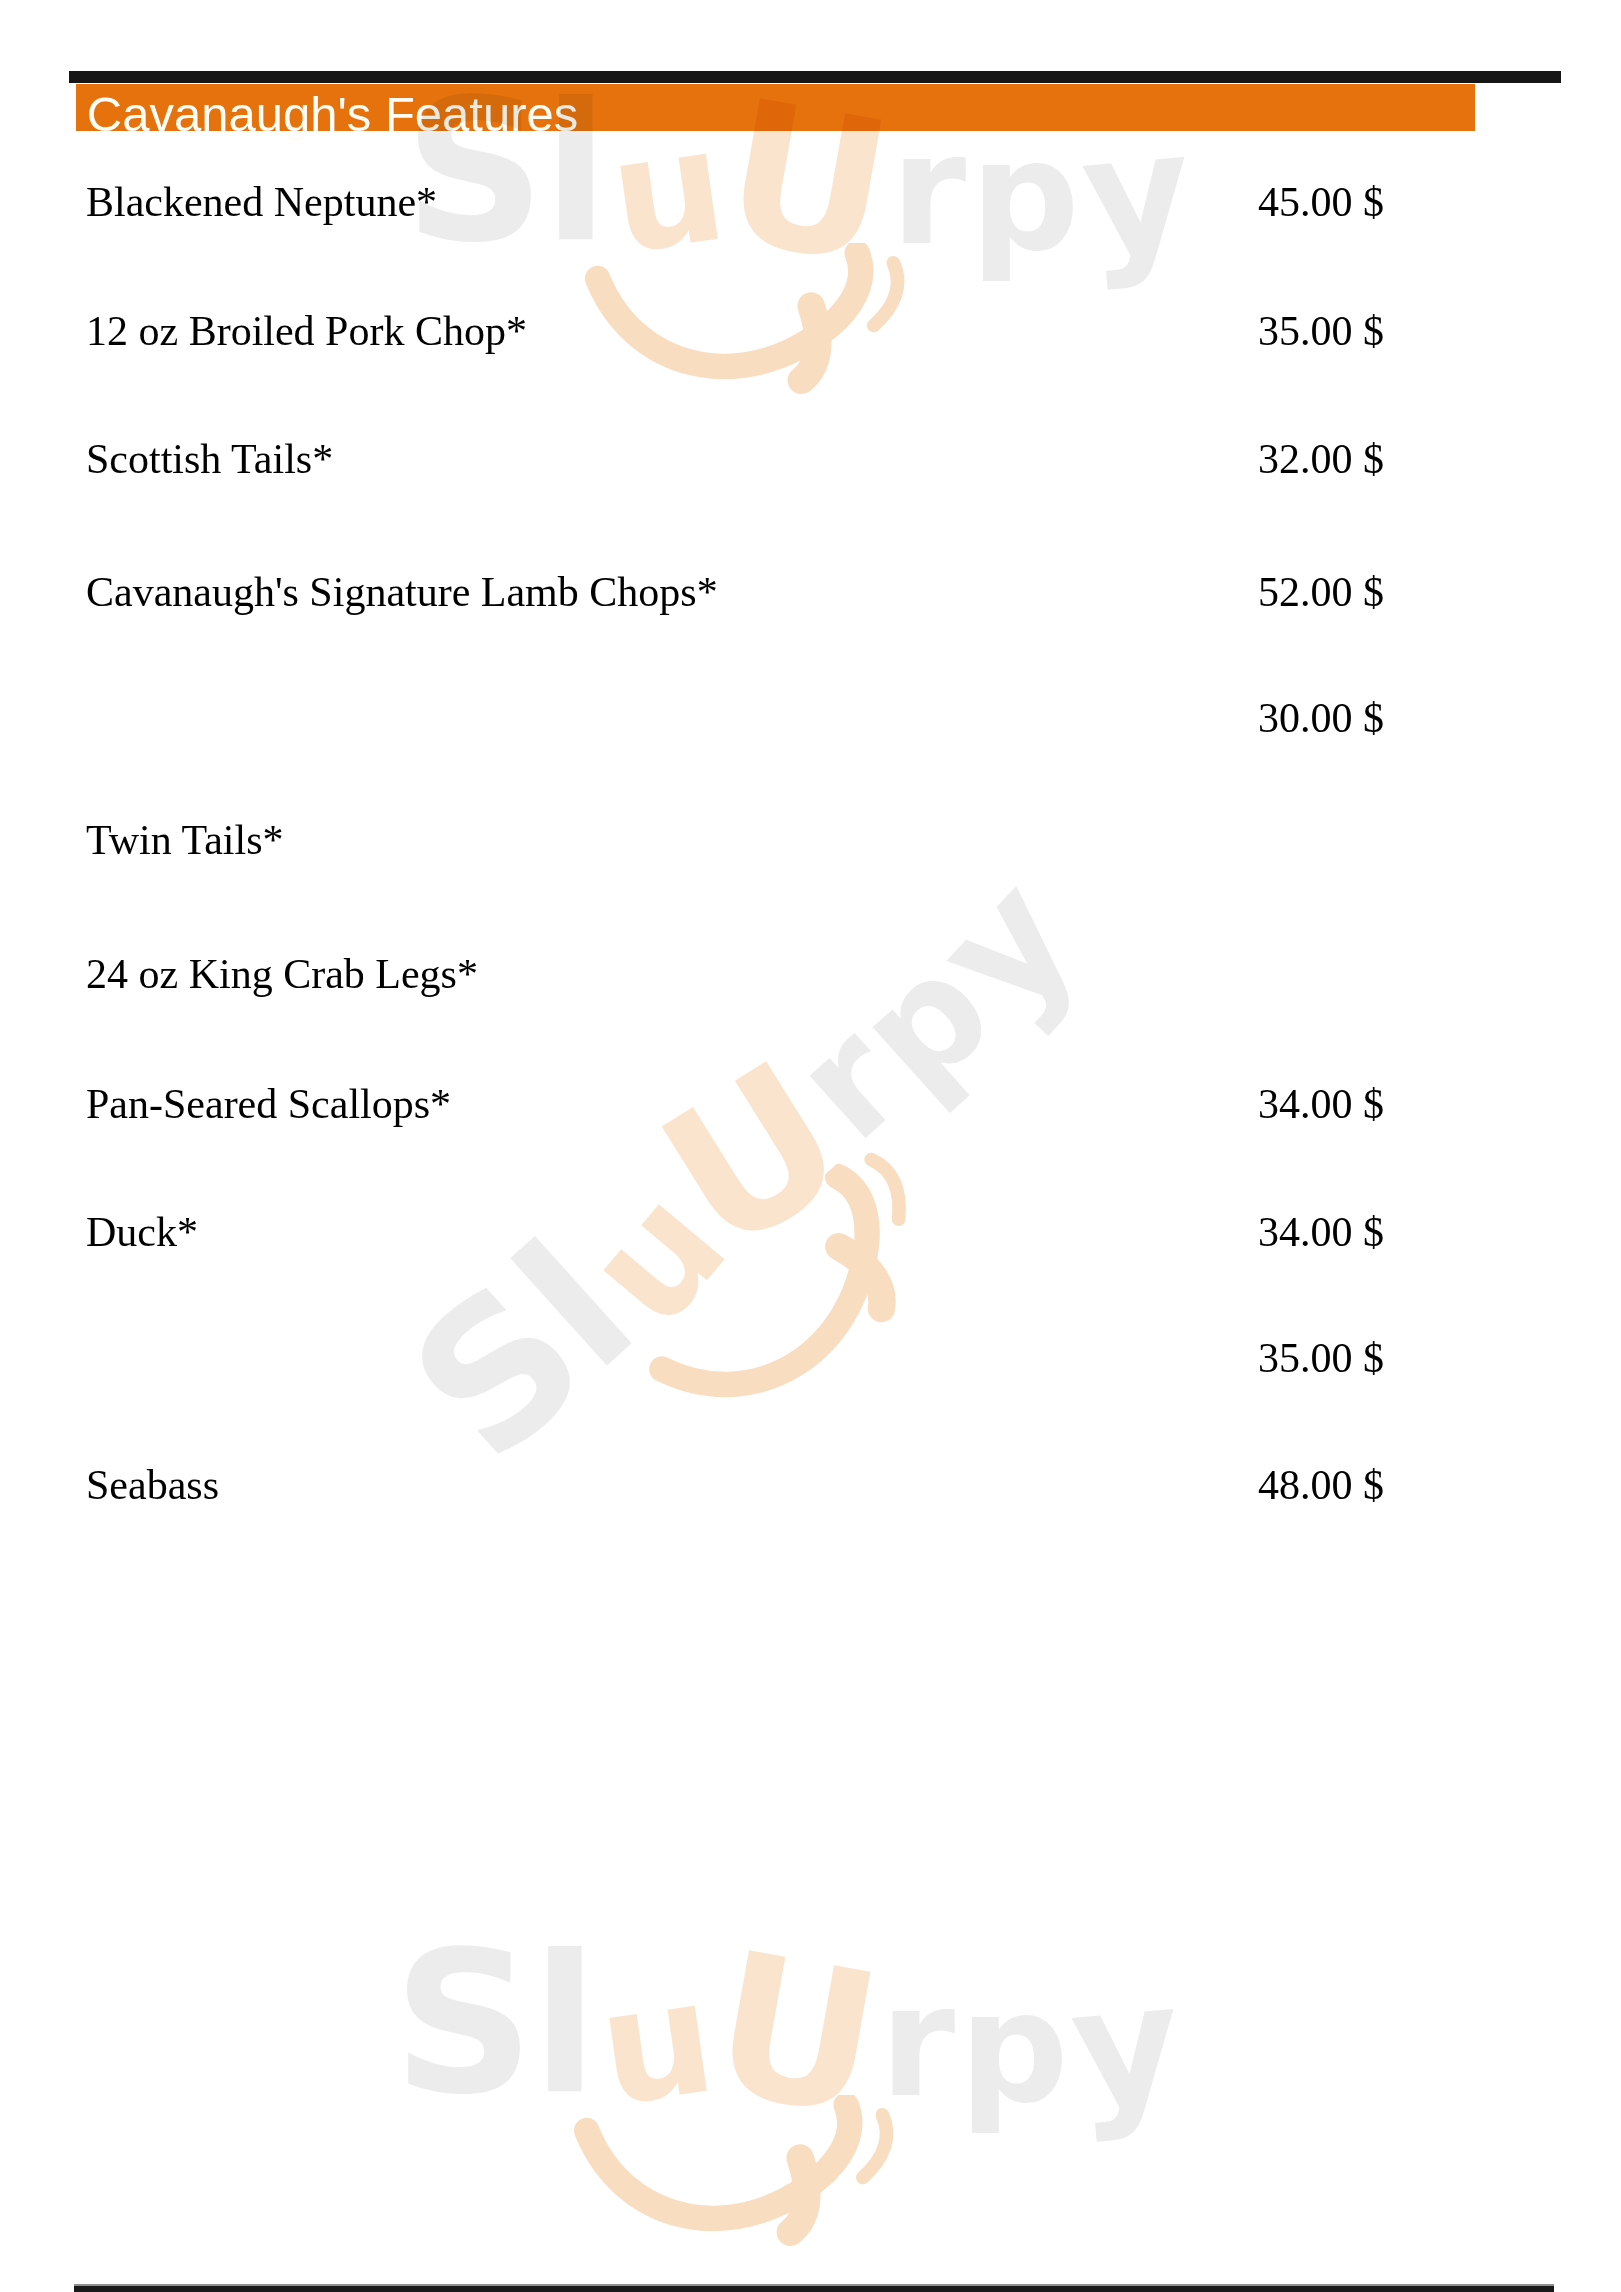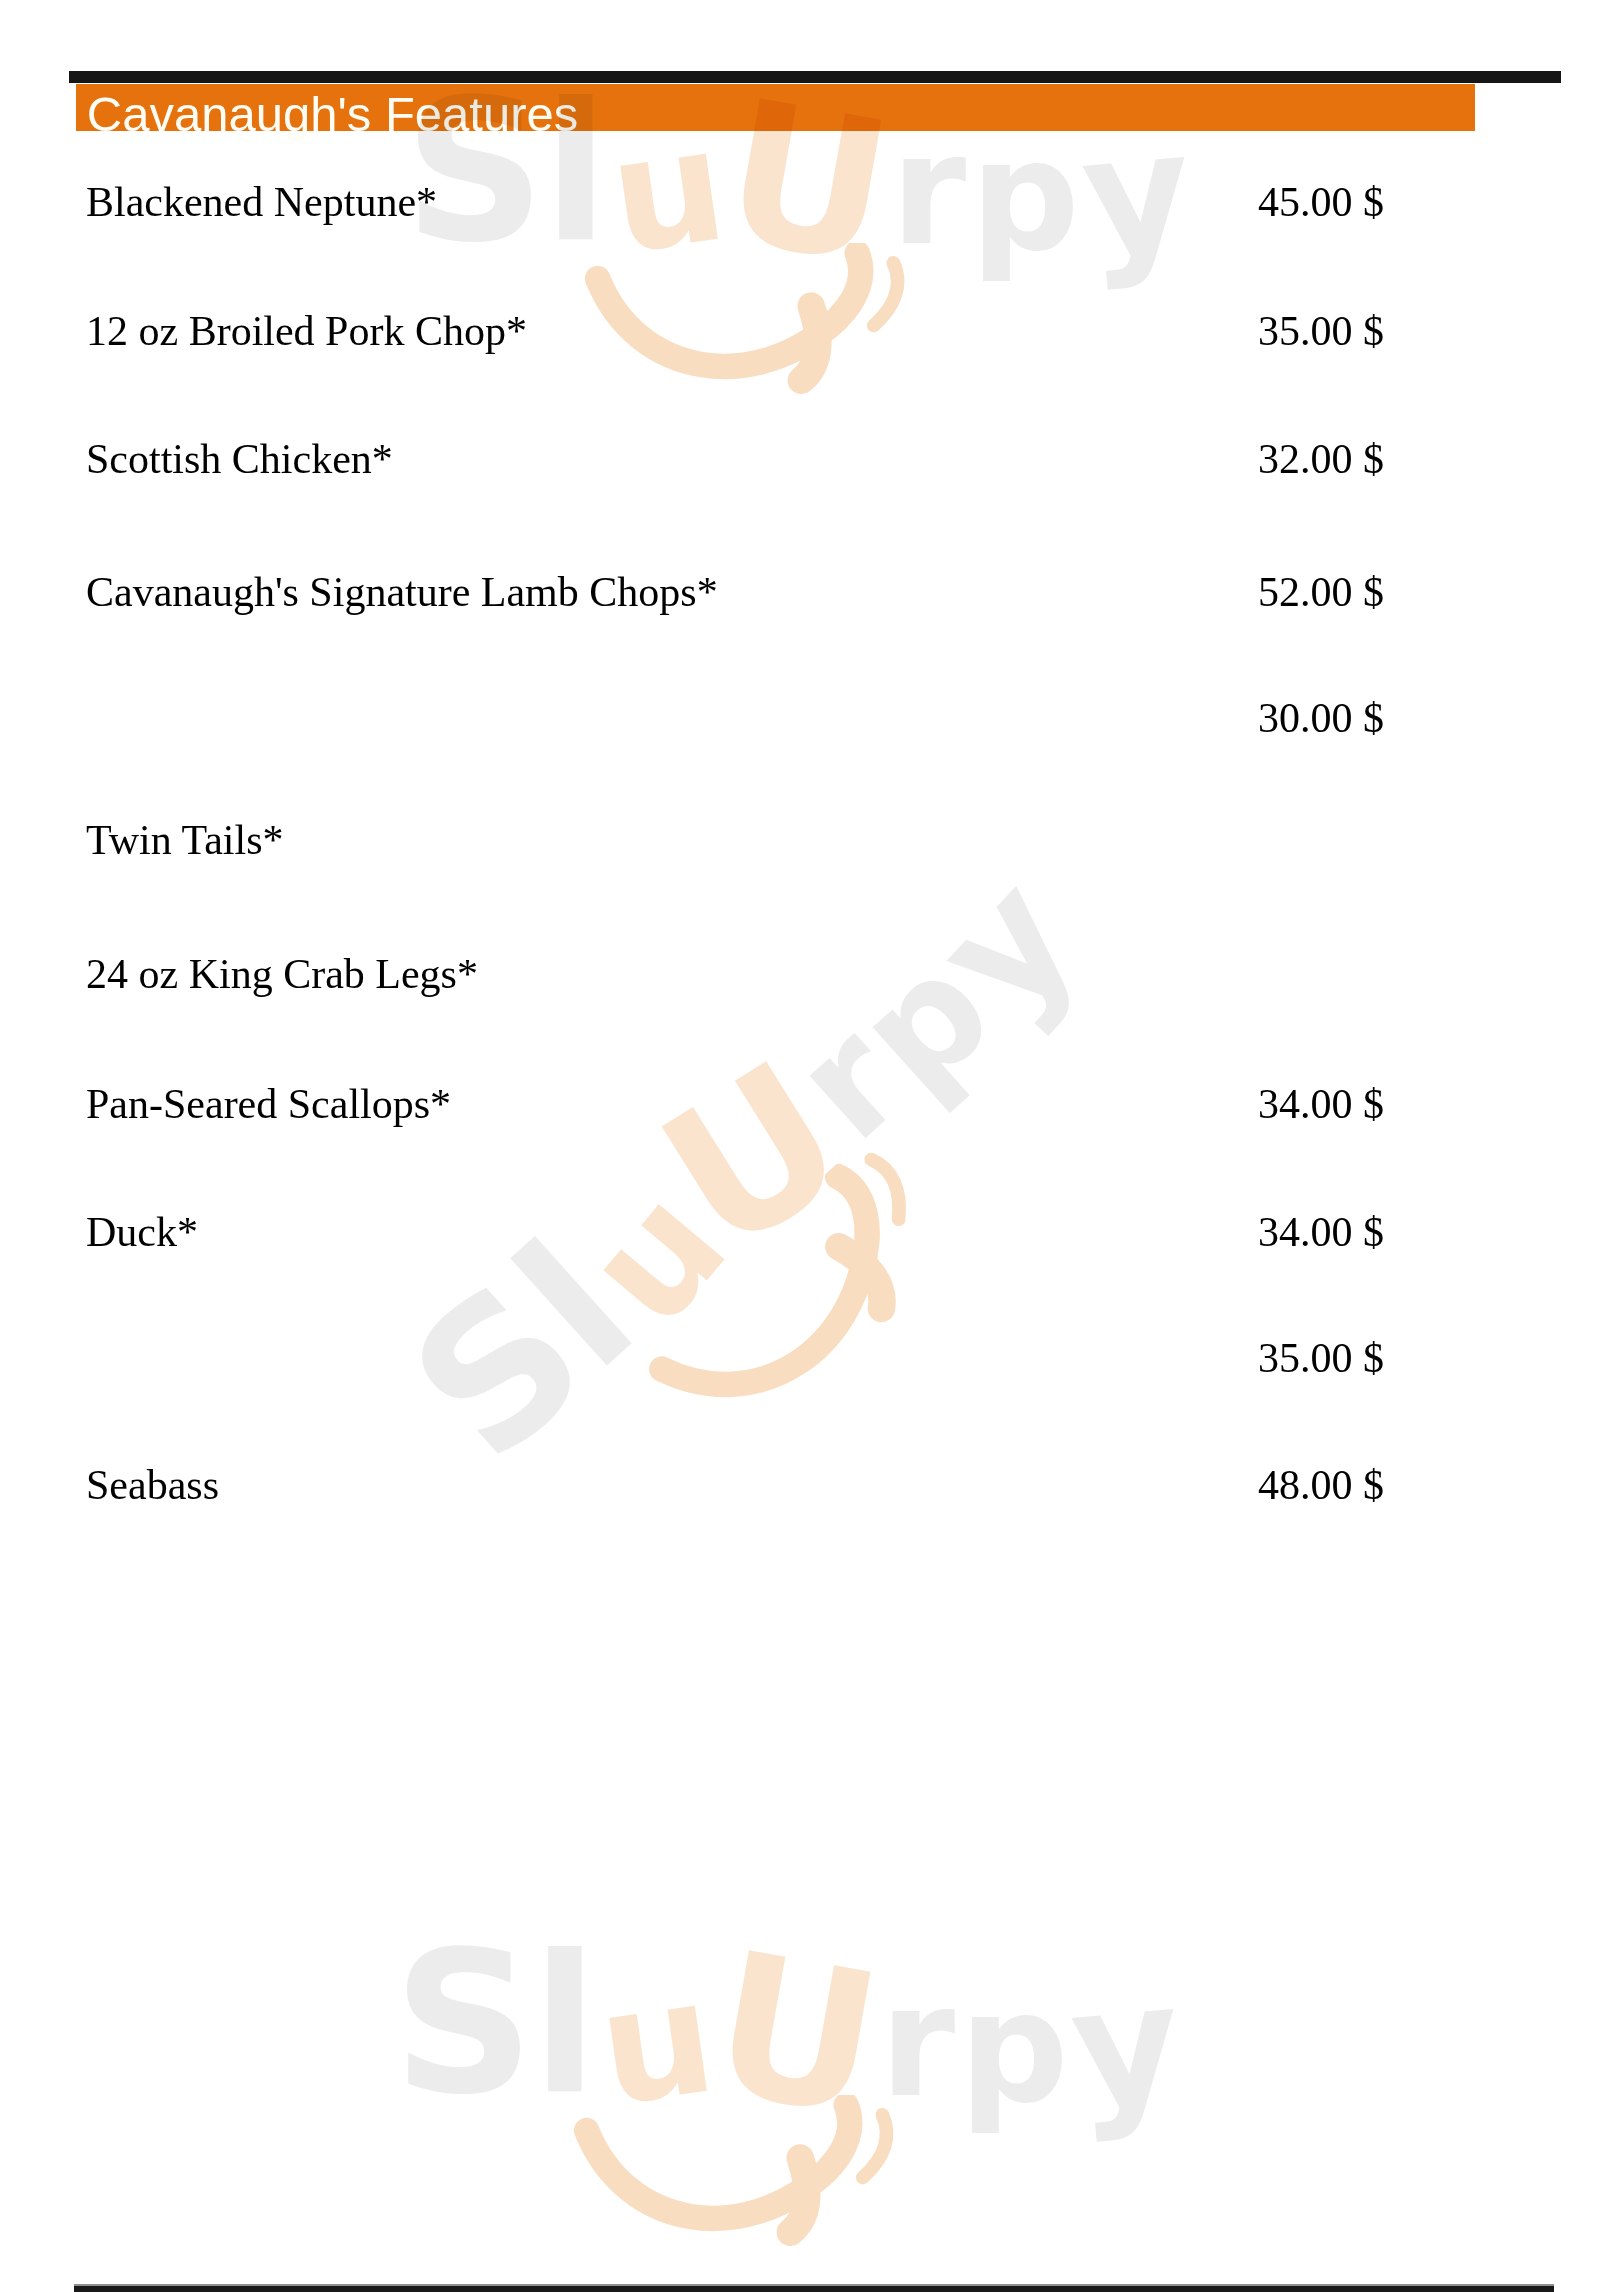--- a/index.html
+++ b/index.html
@@ -146,21 +146,21 @@
 
   <div class="menu-row r0">
     <span class="item-name">Blackened Neptune*</span>
     <span class="item-price">45.00 $</span>
   </div>
   <div class="menu-row r1">
     <span class="item-name">12 oz Broiled Pork Chop*</span>
     <span class="item-price">35.00 $</span>
   </div>
   <div class="menu-row r2">
-    <span class="item-name">Scottish Chicken*</span>
+    <span class="item-name">Scottish Tails*</span>
     <span class="item-price">32.00 $</span>
   </div>
   <div class="menu-row r3">
     <span class="item-name">Cavanaugh's Signature Lamb Chops*</span>
     <span class="item-price">52.00 $</span>
   </div>
   <div class="menu-row r4">
     <span class="item-price">30.00 $</span>
   </div>
   <div class="menu-row r5">

